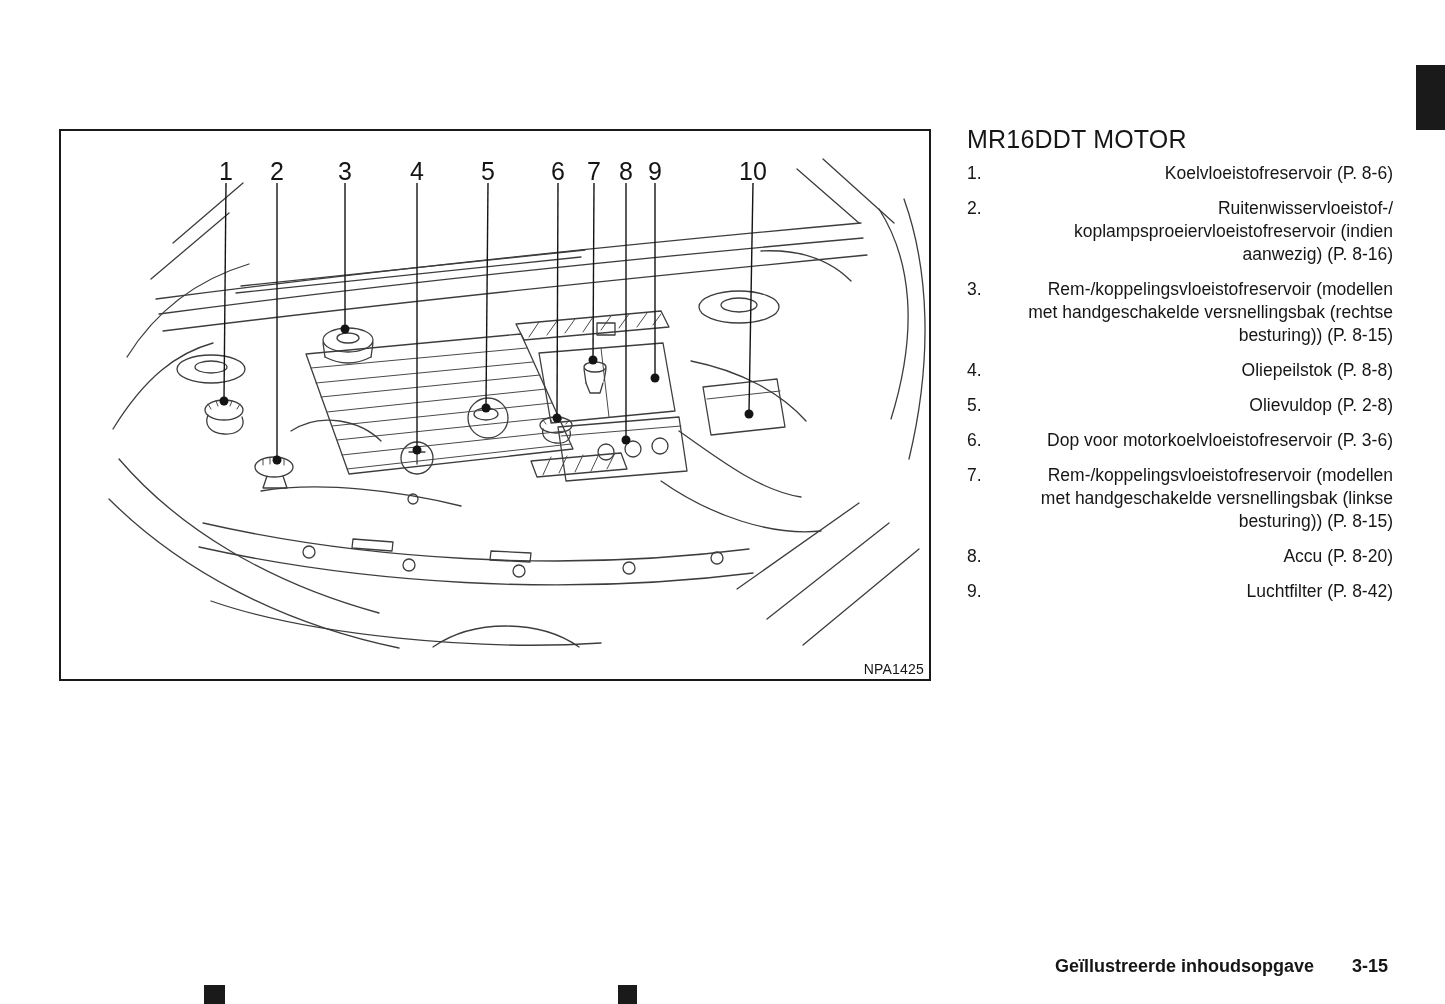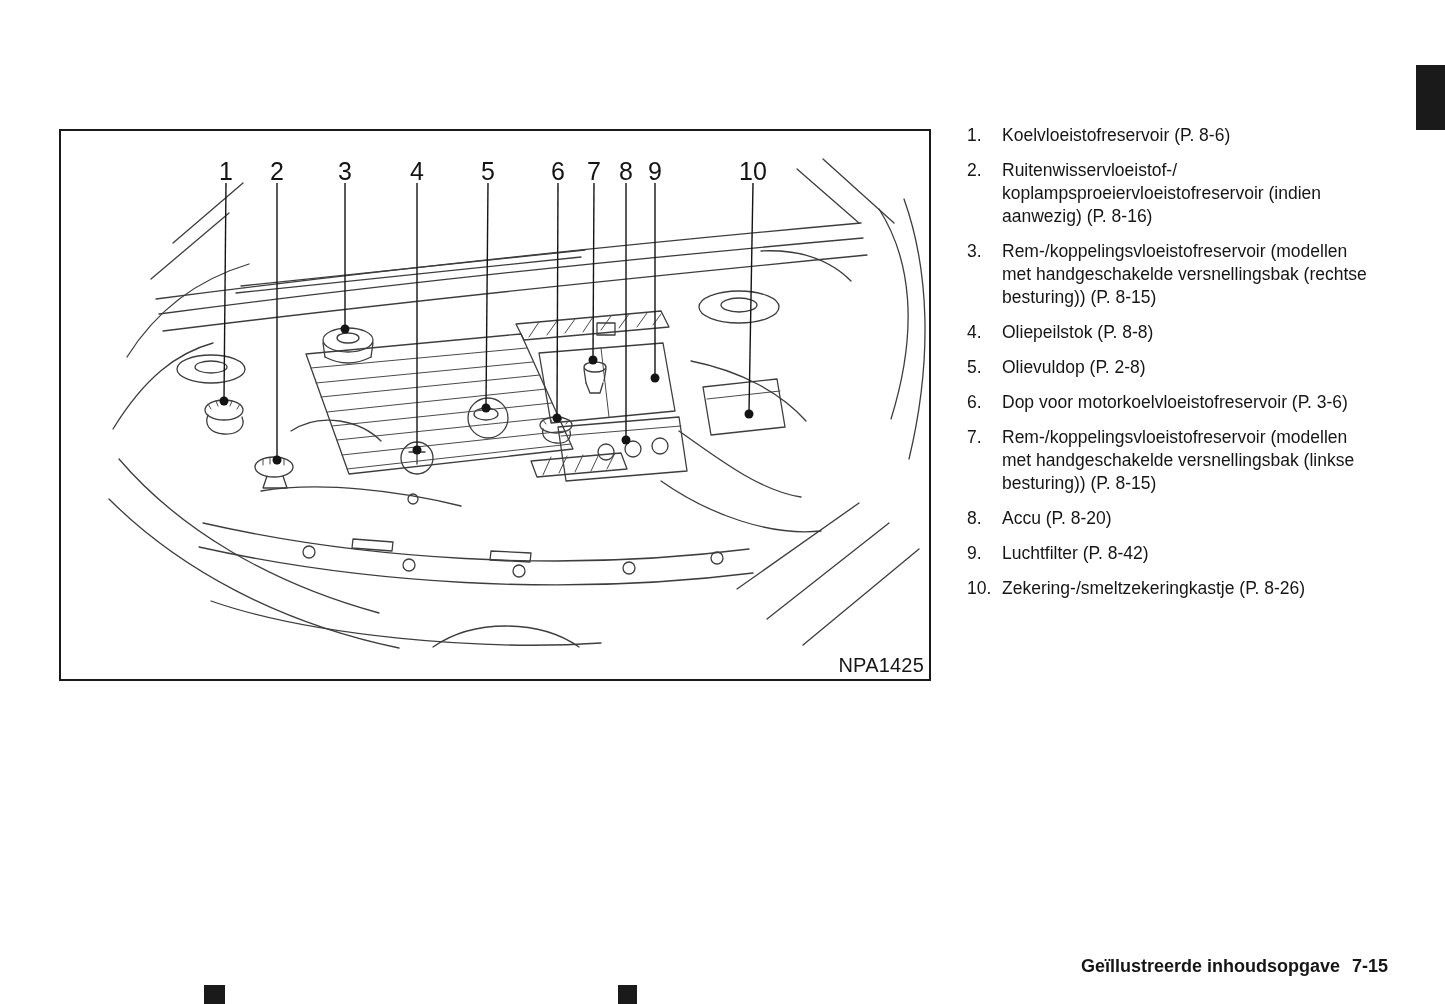--- a/index.html
+++ b/index.html
@@ -8,40 +8,40 @@
     font-family:"Liberation Sans","DejaVu Sans",sans-serif;color:#161616;
     overflow:hidden;
   }
   
   .figure-box{
     position:absolute;left:59px;top:129px;width:872px;height:552px;
     border:2px solid #1a1a1a;box-sizing:border-box;background:#fff;
   }
   .figure-box svg{display:block;}
   .figure-code{
-    position:absolute;right:5px;bottom:2px;font-size:20px;color:#161616;
+    position:absolute;right:5px;bottom:2px;font-size:14px;color:#161616;
     letter-spacing:0.2px;
   }
   .sketch{stroke:#3d3d3d;stroke-width:1.3;fill:none;stroke-linecap:round;stroke-linejoin:round;}
   .sketch-thin{stroke:#4a4a4a;stroke-width:1;fill:none;stroke-linecap:round;}
   .leader{stroke:#141414;stroke-width:1.4;fill:none;}
   .callout-dot{fill:#141414;stroke:none;}
   .callout-num{font-family:"Liberation Sans","DejaVu Sans",sans-serif;font-size:25px;fill:#141414;text-anchor:middle;}
   
   .legend{position:absolute;left:967px;top:124px;width:426px;}
   .legend-heading{
     font-size:25px;line-height:30px;font-weight:500;letter-spacing:0.2px;margin:0 0 8px 0;
   }
   .legend-list{margin:0;padding:0;list-style:none;}
   .legend-item{display:flex;margin:0 0 12px 0;font-size:17.5px;line-height:23px;}
   .legend-item .num{width:35px;flex-shrink:0;}
-  .legend-item .txt{white-space:pre-line;width:391px;}
+  .legend-item .txt{white-space:pre-line;width:391px;text-align:right;}
   
   .footer{
-    position:absolute;top:956px;right:57px;display:flex;align-items:baseline;gap:12px;
+    position:absolute;top:956px;right:57px;display:flex;align-items:baseline;gap:38px;
     font-size:18px;font-weight:bold;
   }
   
   .side-tab{position:absolute;left:1416px;top:65px;width:29px;height:65px;background:#1a1a1a;}
   .bottom-marker-a{position:absolute;left:204px;top:985px;width:21px;height:19px;background:#1a1a1a;}
   .bottom-marker-b{position:absolute;left:618px;top:985px;width:19px;height:19px;background:#1a1a1a;}
 </style>
 </head>
 <body>
 
@@ -198,20 +198,21 @@
       <text class="callout-num" x="533" y="49">7</text>
       <text class="callout-num" x="565" y="49">8</text>
       <text class="callout-num" x="594" y="49">9</text>
       <text class="callout-num" x="692" y="49">10</text>
     </g>
   </svg>
   <div class="figure-code">NPA1425</div>
 </div>
 
 <div class="legend">
+  <h1 class="legend-heading">MR16DDT MOTOR</h1>
   <ul class="legend-list">
     <li class="legend-item">
       <span class="num">1.</span>
       <span class="txt">Koelvloeistofreservoir (P. 8-6)</span>
     </li>
     <li class="legend-item">
       <span class="num">2.</span>
       <span class="txt">Ruitenwisservloeistof-/
 koplampsproeiervloeistofreservoir (indien
 aanwezig) (P. 8-16)</span>
@@ -241,27 +242,23 @@
 besturing)) (P. 8-15)</span>
     </li>
     <li class="legend-item">
       <span class="num">8.</span>
       <span class="txt">Accu (P. 8-20)</span>
     </li>
     <li class="legend-item">
       <span class="num">9.</span>
       <span class="txt">Luchtfilter (P. 8-42)</span>
     </li>
-    <li class="legend-item">
-      <span class="num">10.</span>
-      <span class="txt">Zekering-/smeltzekeringkastje (P. 8-26)</span>
-    </li>
   </ul>
 </div>
 
 <div class="footer">
   <span>Geïllustreerde inhoudsopgave</span>
-  <span>7-15</span>
+  <span>3-15</span>
 </div>
 
 <div class="side-tab"></div>
 <div class="bottom-marker-a"></div>
 <div class="bottom-marker-b"></div>
 
 </body></html>

